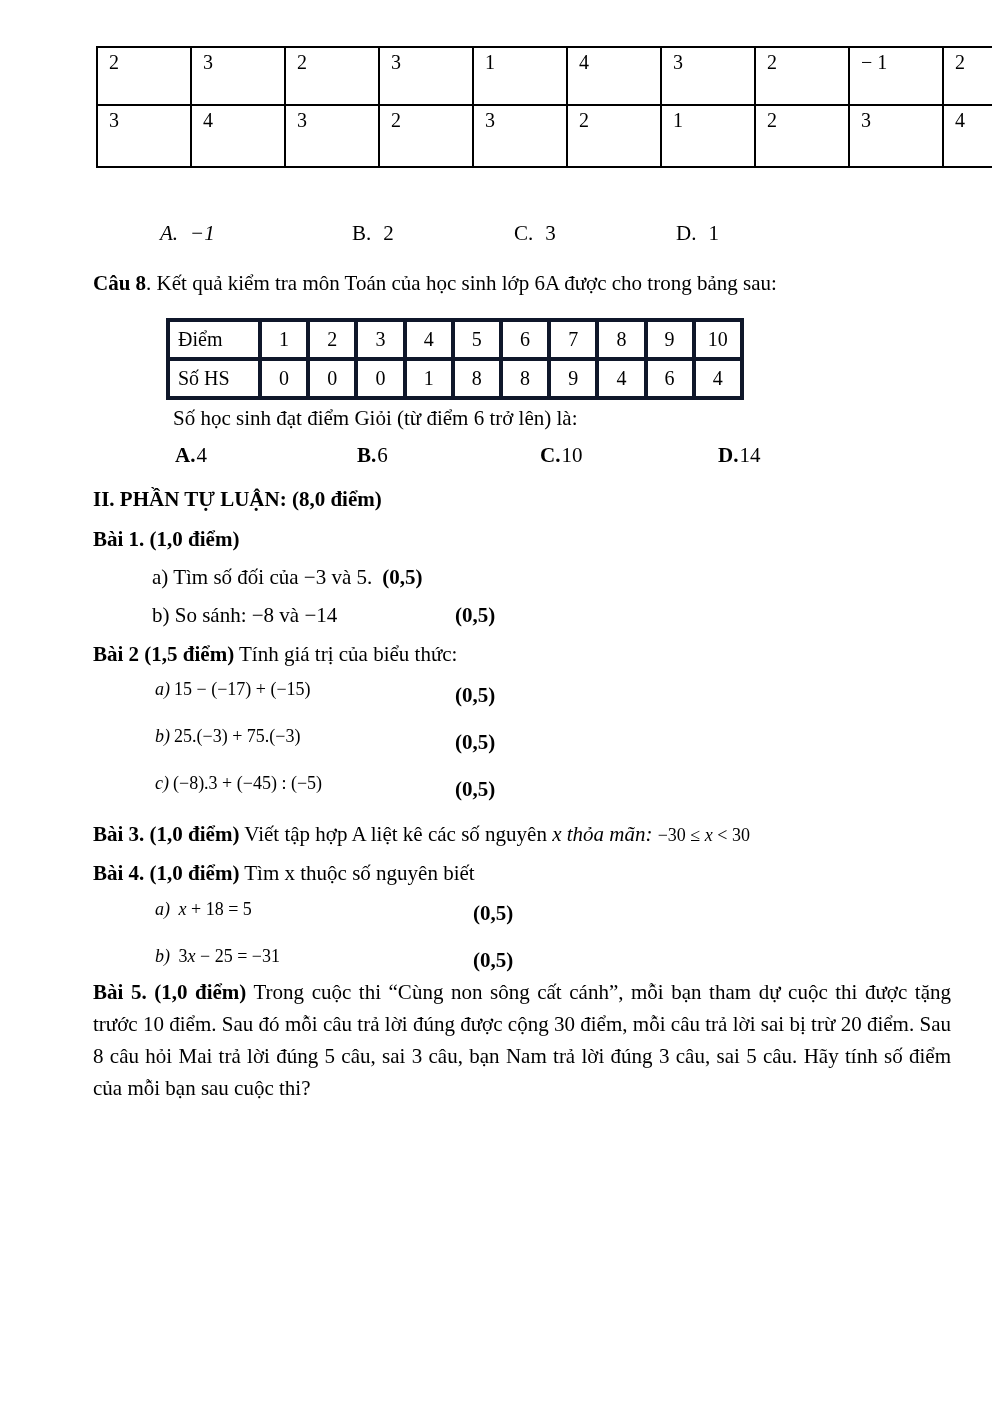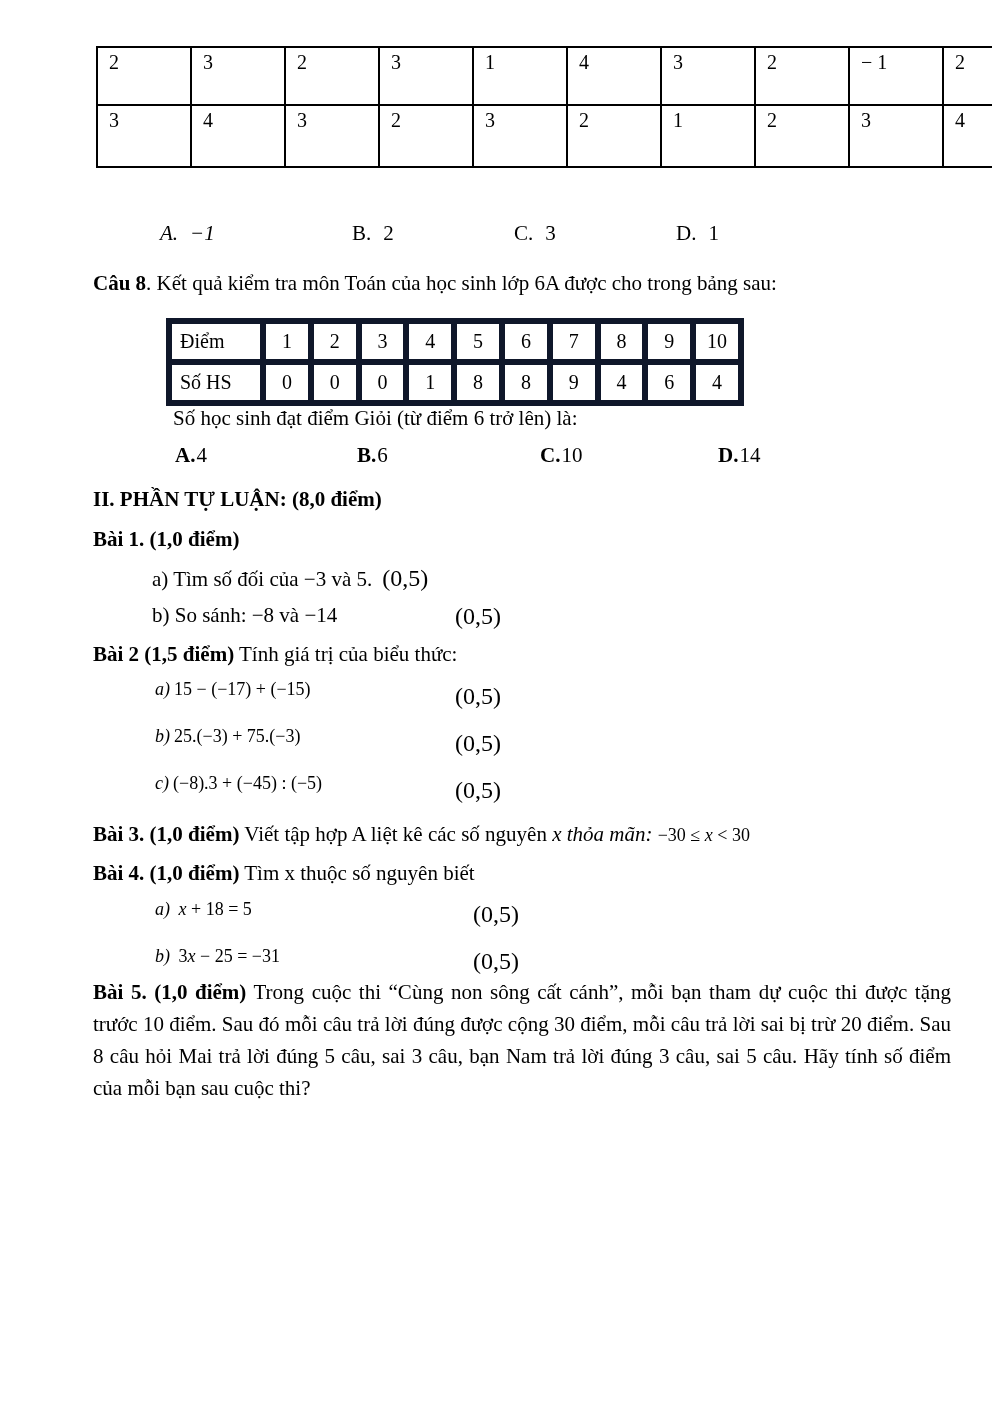--- a/index.html
+++ b/index.html
@@ -34,39 +34,39 @@
   table.t1 tr.r1 td { height: 53px; }
   table.t1 tr.r2 td { height: 57px; }
 
   
   table.t2 {
     border-collapse: collapse;
     table-layout: fixed;
     width: 578px;
   }
   table.t2 td {
-    border: 6px solid #0f172a;
+    border: 4px solid #0f172a;
     text-align: center;
     vertical-align: middle;
     font-size: 20px;
     height: 35px;
     padding: 0;
   }
   table.t2 td.rowlabel {
     width: 80px;
     text-align: left;
     padding-left: 8px;
   }
 
   .opt-val { margin-left: 12px; }
   .opt2-val { margin-left: 1px; }
 
   .mathline { font-size: 18px; }
   .mathline .lbl { font-style: italic; margin-right: 4px; }
-  .score { font-weight: 400; font-size: 24px; }
+  .score { font-weight: 700; font-size: 21px; }
   .inline-score { margin-left: 10px; }
 
   .para {
     width: 858px;
     text-align: justify;
     line-height: 32px;
   }
 </style>
 </head>
 <body>

